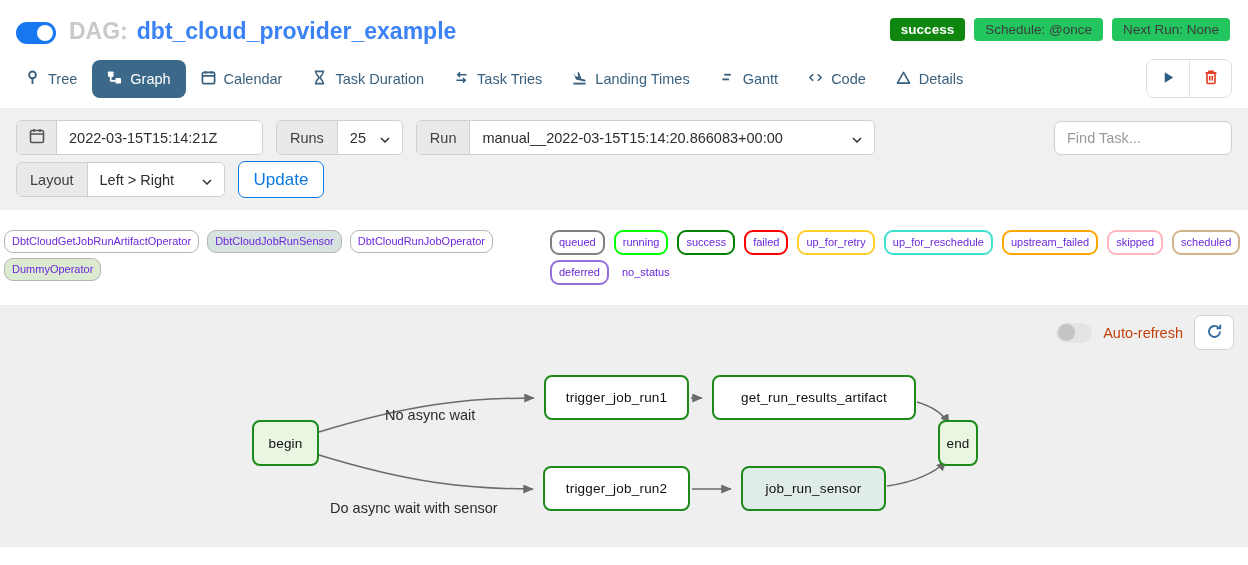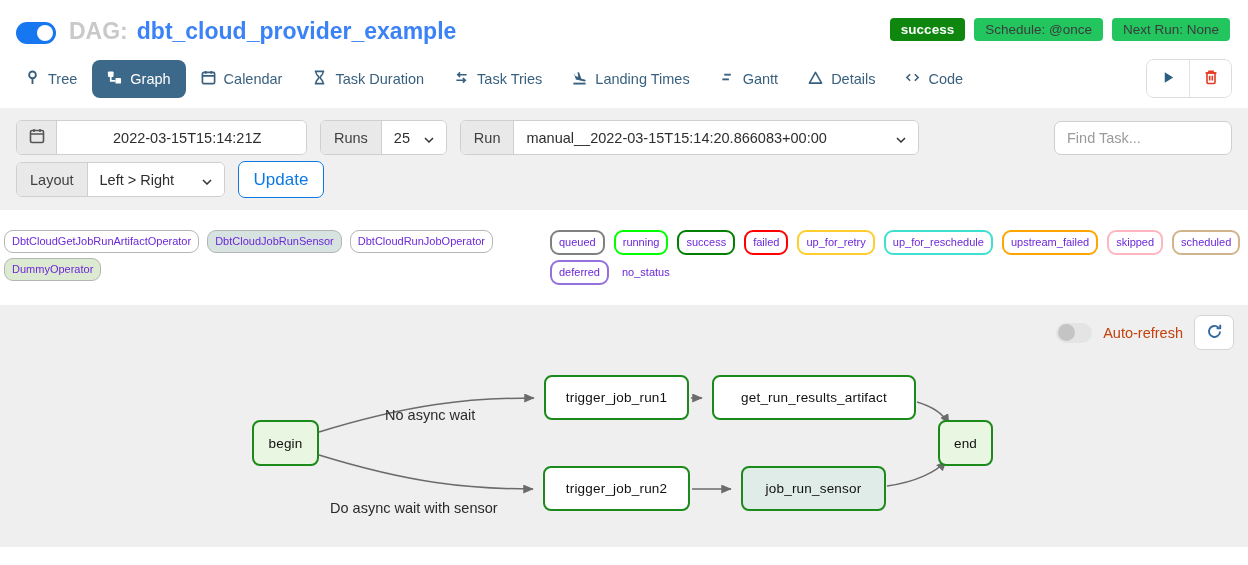--- a/index.html
+++ b/index.html
@@ -131,30 +131,30 @@
     <span>Landing Times</span>
   </div>
   <div class="tab">
     <span><svg viewBox="0 0 16 16" width="15" height="15">
           <path d="M4.5 5h7" stroke="currentColor" stroke-width="2"></path>
           <path d="M2.5 10h7" stroke="currentColor" stroke-width="2"></path>
         </svg></span>
     <span>Gantt</span>
   </div>
   <div class="tab">
-    <span><svg viewBox="0 0 16 16" width="15" height="15">
-          <path d="M8 2.5L14.5 14h-13z" fill="none" stroke="currentColor" stroke-width="1.7" stroke-linejoin="round"></path>
-        </svg></span>
-    <span>Details</span>
-  </div>
-  <div class="tab">
     <span><svg viewBox="0 0 16 16" width="15" height="15" fill="none" stroke="currentColor" stroke-width="1.7">
           <path d="M5.5 4.5L2 8l3.5 3.5M10.5 4.5L14 8l-3.5 3.5"></path>
         </svg></span>
     <span>Code</span>
+  </div>
+  <div class="tab">
+    <span><svg viewBox="0 0 16 16" width="15" height="15">
+          <path d="M8 2.5L14.5 14h-13z" fill="none" stroke="currentColor" stroke-width="1.7" stroke-linejoin="round"></path>
+        </svg></span>
+    <span>Details</span>
   </div>
   <div class="tab-actions">
     <button title="">
       <span><svg viewBox="0 0 16 16" width="15" height="15">
             <path d="M4 2.5v11L13 8z" fill="#2b5e80"></path>
           </svg></span>
     </button>
     <button>
       <span><svg viewBox="0 0 16 16" width="16" height="16" fill="none" stroke="#e43921" stroke-width="1.6">
             <path d="M2.5 4h11"></path>
@@ -168,21 +168,21 @@
 
 <div class="filter-panel">
   <div class="filter-row">
     <div class="igroup">
       <span class="seg-icon">
         <span><svg viewBox="0 0 16 16" width="16" height="16">
               <rect x="1.5" y="2.5" width="13" height="12" rx="1.5" fill="none" stroke="#555" stroke-width="1.6"></rect>
               <path d="M1.5 6h13M5 1v3M11 1v3" stroke="#555" stroke-width="1.6"></path>
             </svg></span>
       </span>
-      <input style="width: 205px; margin-left: 44px;" value="2022-03-15T15:14:21Z">
+      <input style="width: 205px;" value="2022-03-15T15:14:21Z">
     </div>
     <div class="igroup">
       <span class="seg-label">Runs</span>
       <span class="fake-select" style="min-width:64px">
         <span>25</span>
         <span><svg viewBox="0 0 10 6" width="10" height="6">
               <path d="M1 1l4 4 4-4" stroke="#333" stroke-width="1.5" fill="none"></path>
             </svg></span>
       </span>
     </div>
@@ -264,14 +264,14 @@
   </svg>
 
   <div class="edge-label" style="left:385px;top:102px">No async wait</div>
   <div class="edge-label" style="left:330px;top:195px">Do async wait with sensor</div>
 
   <div class="node" style="left: 252px; top: 115px; width: 67px; height: 46px; background: rgb(233, 246, 225); border-color: rgb(27, 138, 27);">begin</div>
   <div class="node" style="left: 544px; top: 70px; width: 145px; height: 45px; background: rgb(255, 255, 255); border-color: rgb(27, 138, 27);">trigger_job_run1</div>
   <div class="node" style="left: 712px; top: 70px; width: 204px; height: 45px; background: rgb(255, 255, 255); border-color: rgb(27, 138, 27);">get_run_results_artifact</div>
   <div class="node" style="left: 543px; top: 161px; width: 147px; height: 45px; background: rgb(255, 255, 255); border-color: rgb(27, 138, 27);">trigger_job_run2</div>
   <div class="node" style="left: 741px; top: 161px; width: 145px; height: 45px; background: rgb(223, 236, 232); border-color: rgb(27, 138, 27);">job_run_sensor</div>
-  <div class="node" style="left: 938px; top: 115px; width: 55px; height: 46px; background: rgb(233, 246, 225); border-color: rgb(27, 138, 27);">end</div>
+  <div class="node" style="left: 938px; top: 115px; width: 40px; height: 46px; background: rgb(233, 246, 225); border-color: rgb(27, 138, 27);">end</div>
 </div>
 
 </body></html>

